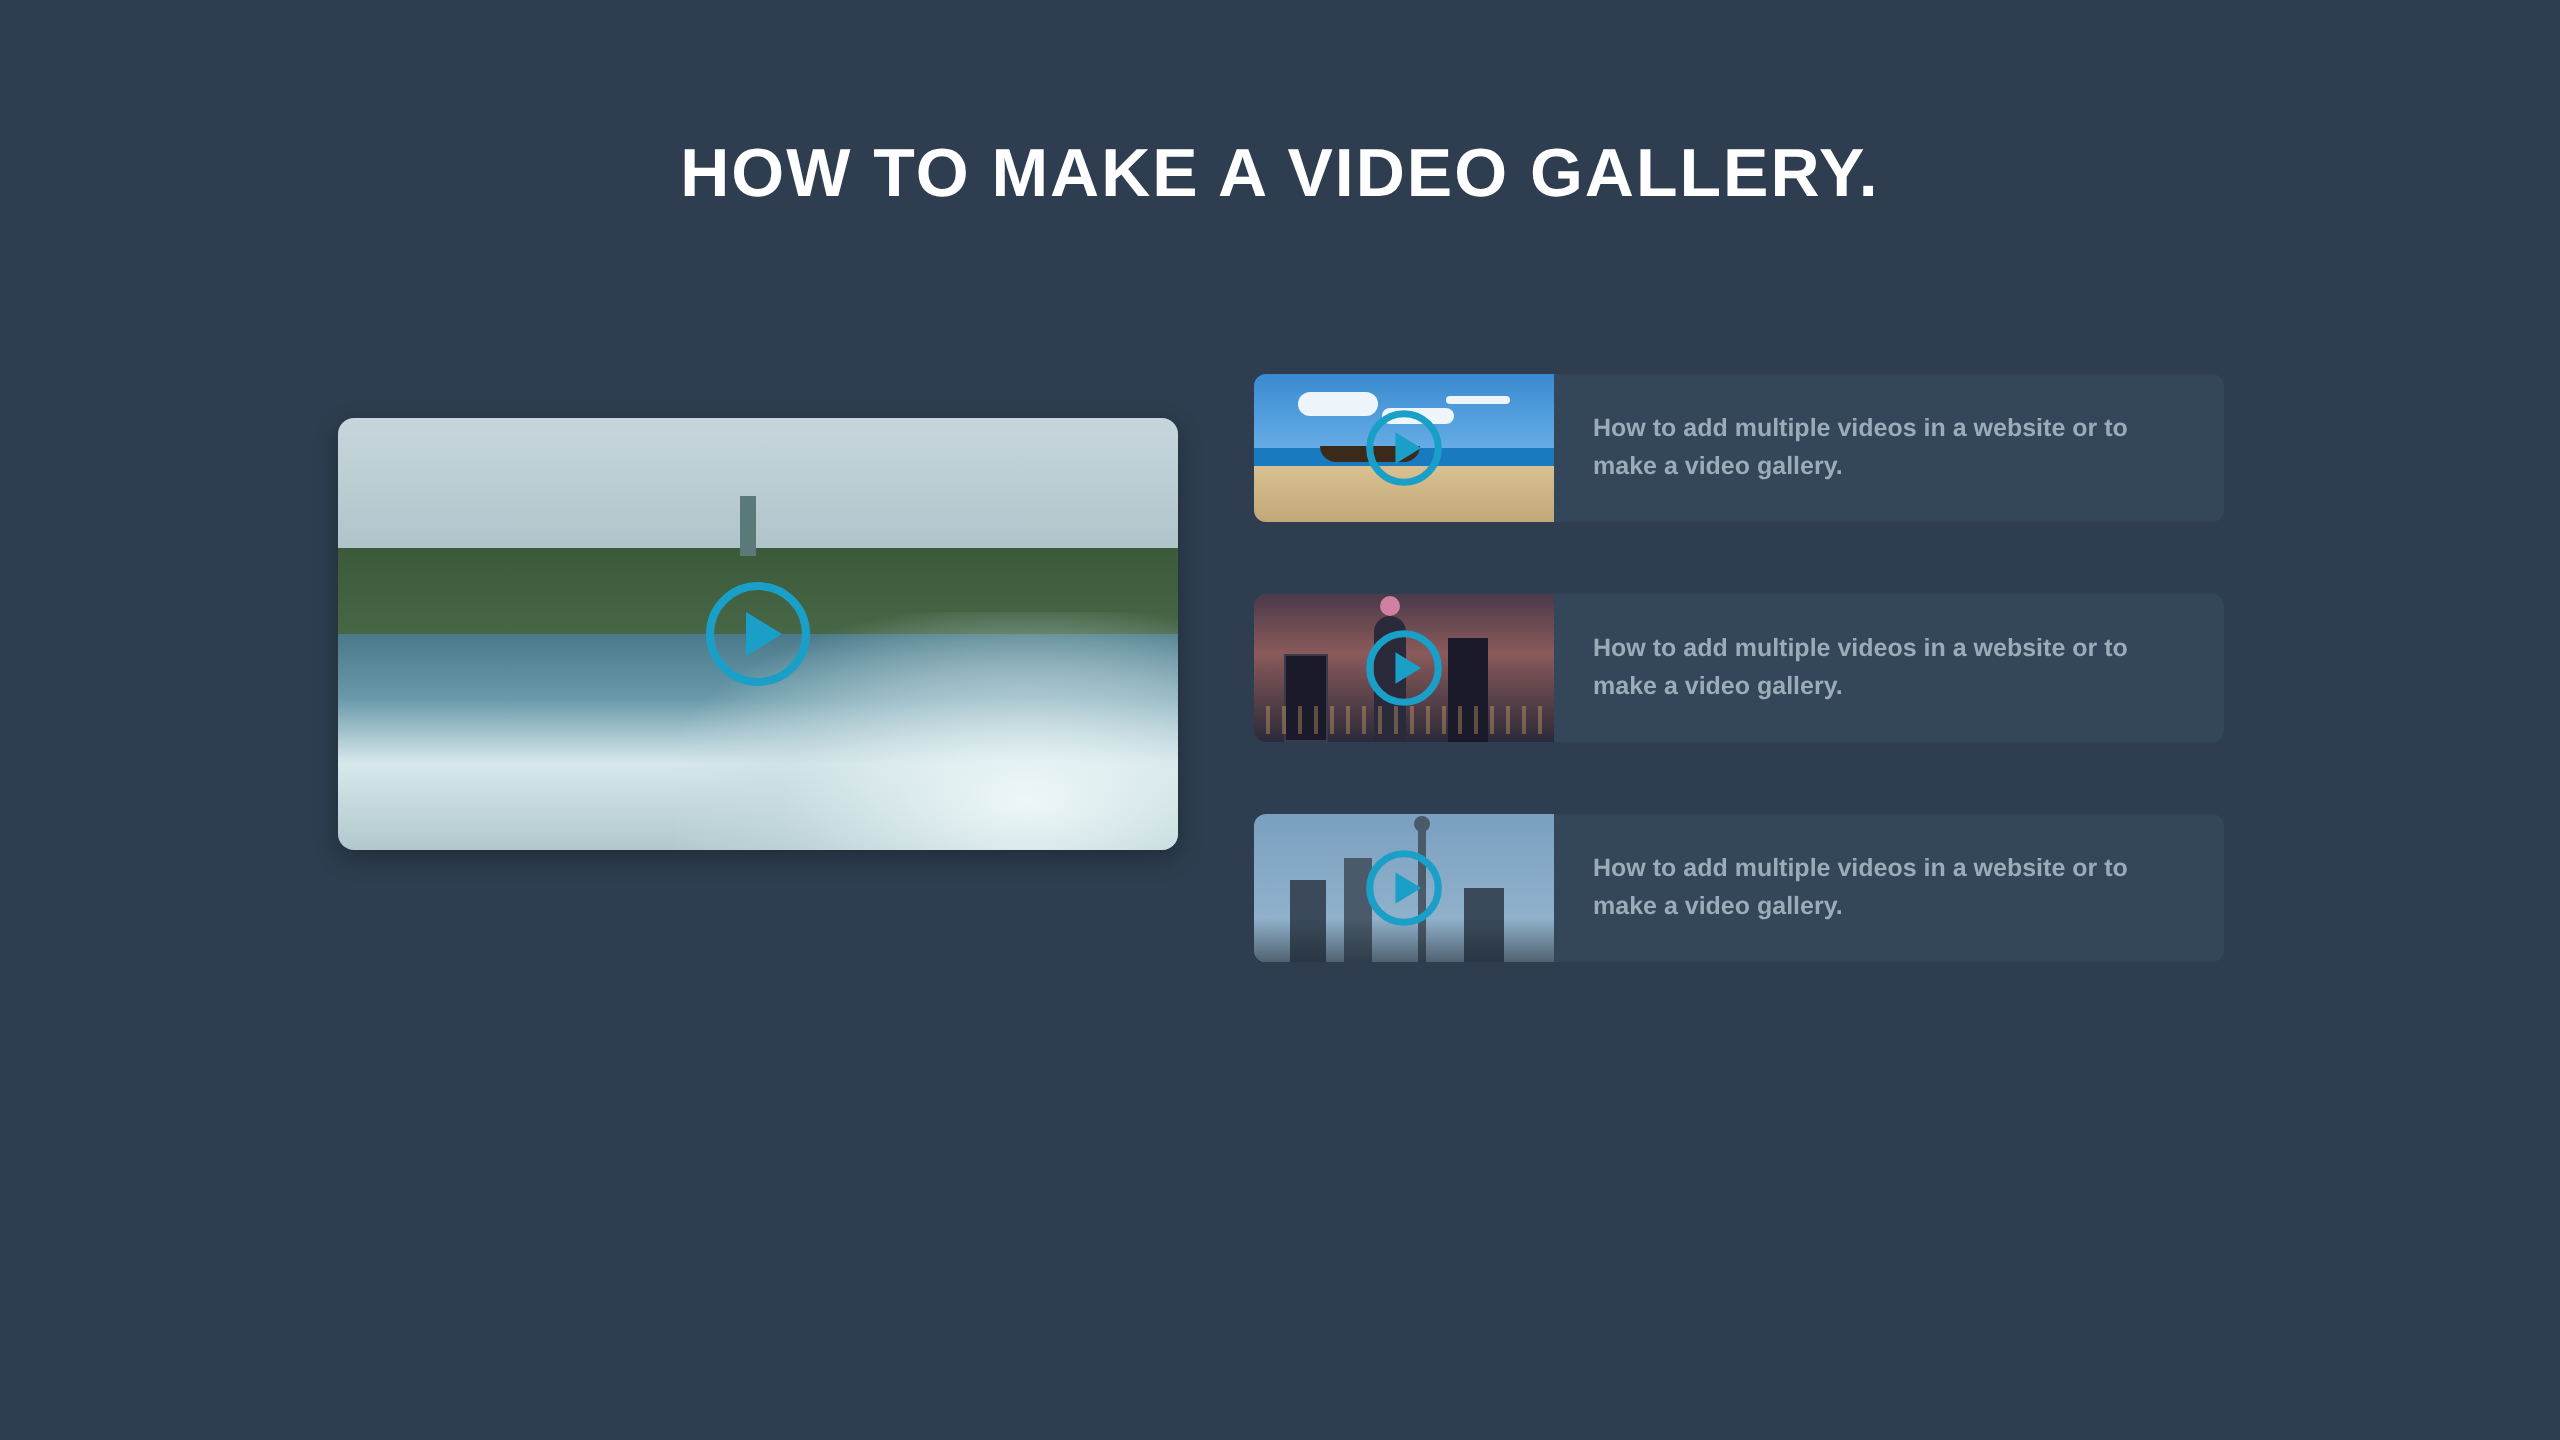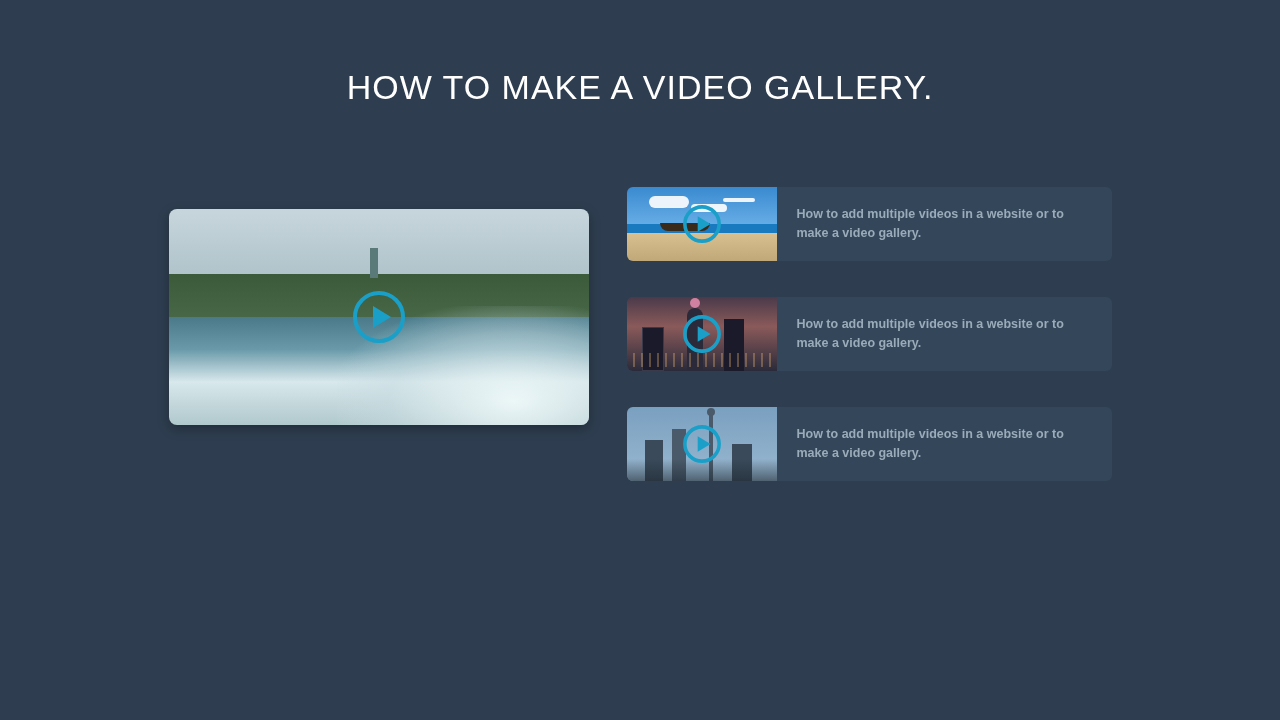--- a/index.html
+++ b/index.html
@@ -7,21 +7,21 @@
       width: 1280px;
       height: 720px;
       background: #2e3e50;
       font-family: 'Segoe UI', Tahoma, sans-serif;
       overflow: hidden;
     }
     .heading {
       text-align: center;
       color: #ffffff;
       font-size: 34px;
-      font-weight: 400;
+      font-weight: 700;
       letter-spacing: 1px;
       padding-top: 68px;
       text-transform: uppercase;
     }
     .container {
       display: flex;
       justify-content: center;
       gap: 38px;
       margin-top: 80px;
       padding: 0 150px;

